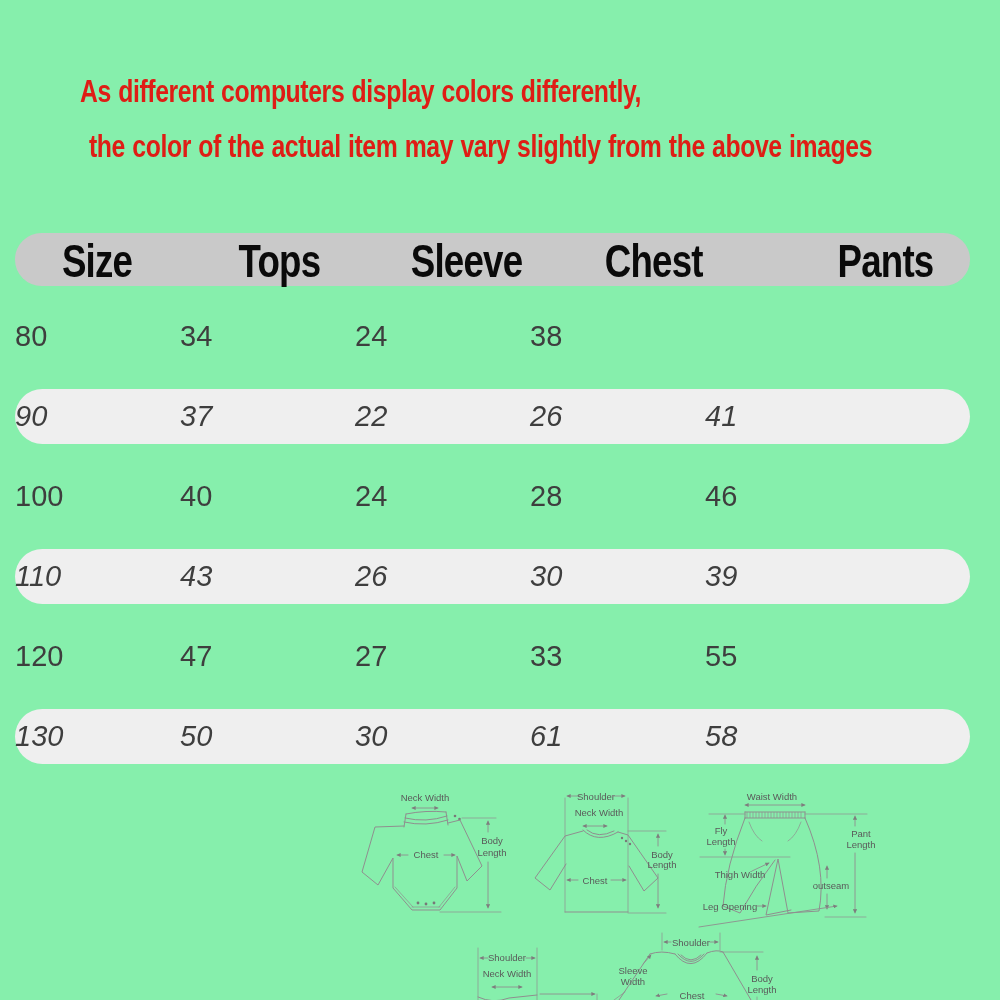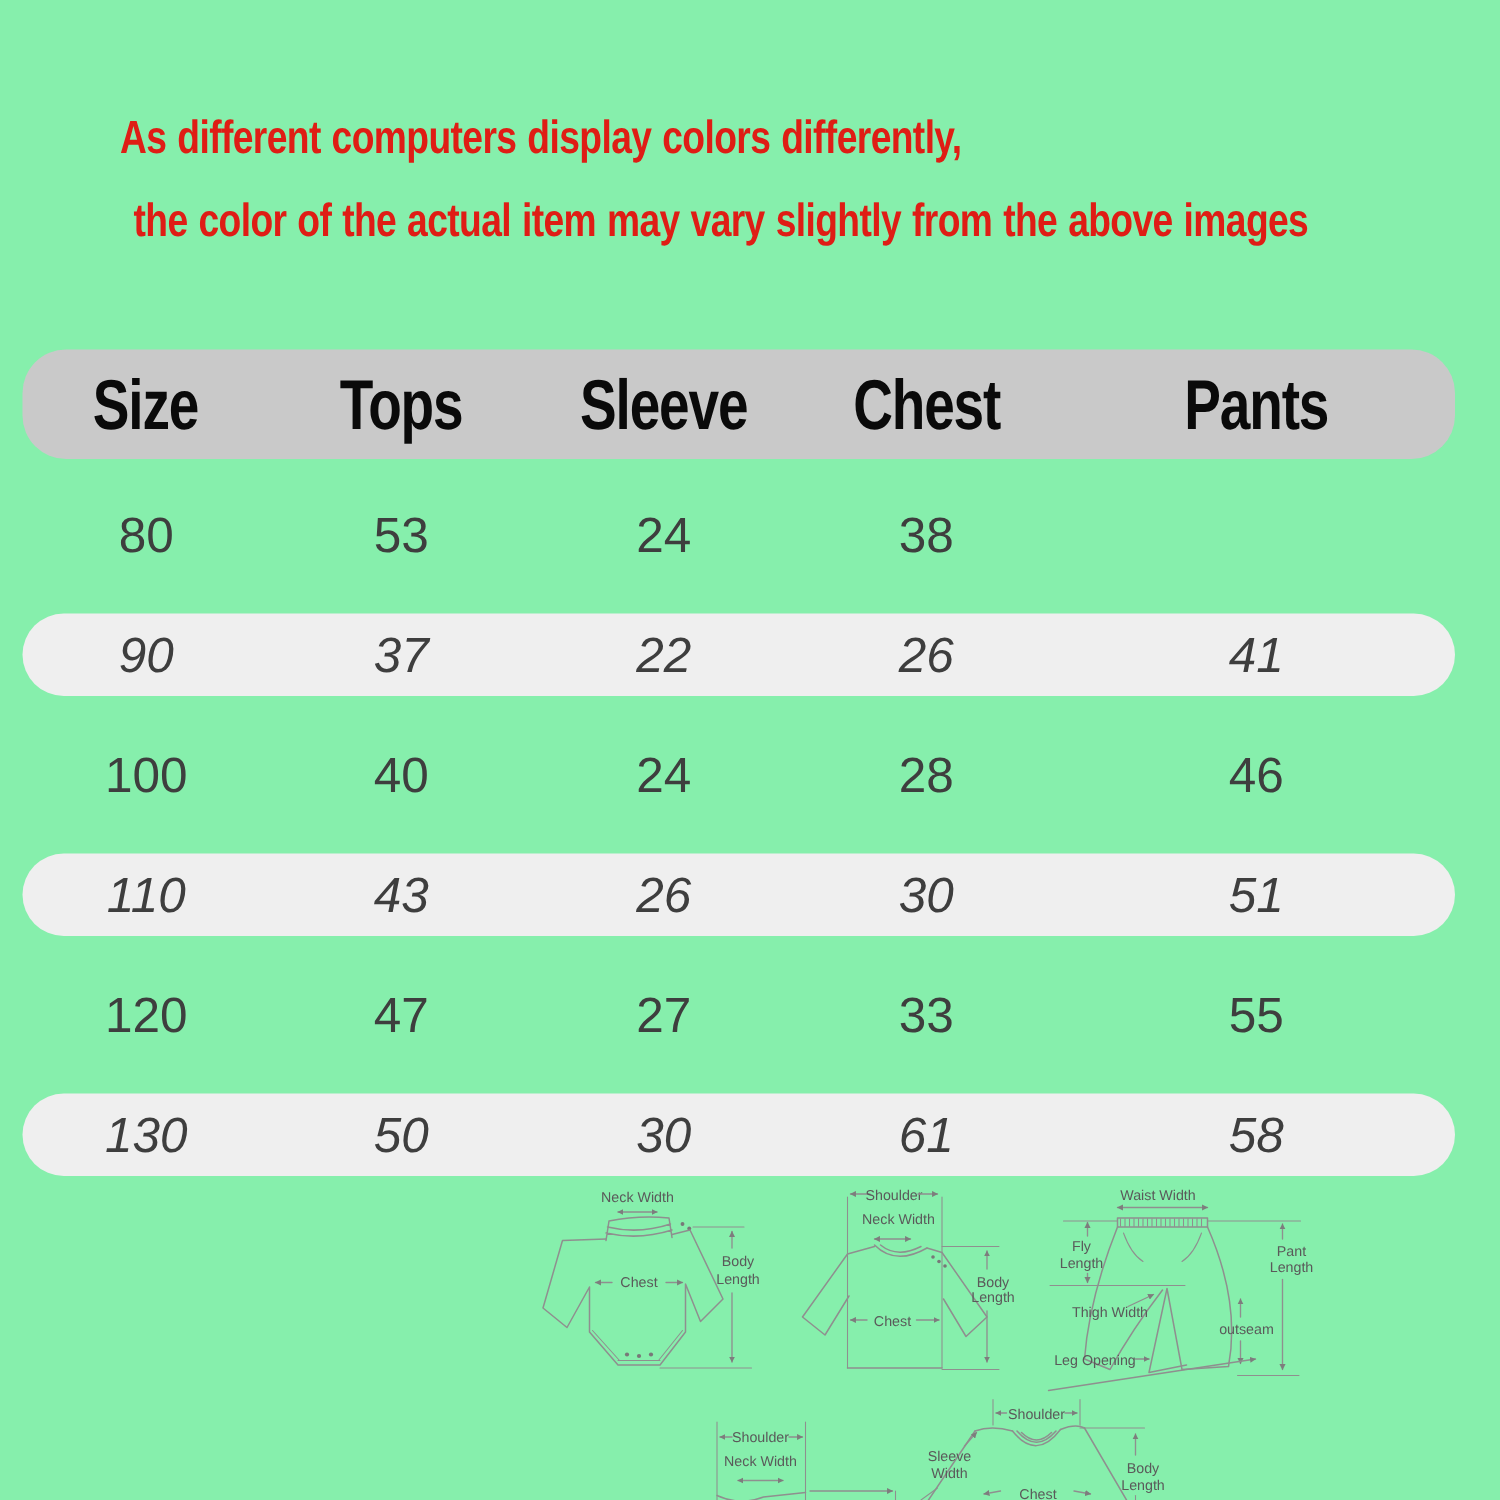--- a/index.html
+++ b/index.html
@@ -10,27 +10,27 @@
   
   .disclaimer{position:absolute;left:80px;top:74px;color:var(--disclaimer-red,#df1d15);}
   .disc-line{
     font-size:31px;font-weight:bold;letter-spacing:-0.5px;word-spacing:1px;
     white-space:nowrap;transform:scaleX(0.8);transform-origin:0 50%;line-height:36px;
   }
   .disc-line.line2{margin-top:19px;margin-left:9px;}
   
   .size-table{position:absolute;left:15px;top:233px;width:955px;}
   .grid5{display:grid;grid-template-columns:165px 175px 175px 175px 265px;align-items:center;}
-  .thead{height:73px;background:var(--header-pill,#c9c9c9);border-radius:29px;}
+  .thead{height:53px;background:var(--header-pill,#c9c9c9);border-radius:29px;gap:12px;}
   .th{text-align:center;color:#0a0a0a;}
   .th .hsq{display:inline-block;font-size:47px;font-weight:bold;letter-spacing:-1px;transform:scaleX(0.78);}
   .trow{height:55px;border-radius:28px;margin-top:25px;}
   .thead + .trow{margin-top:23px;}
   .trow.striped{background:var(--row-pill,#efefef);font-style:italic;}
-  .td{text-align:center;font-size:33px;color:var(--table-text,#3e3e3e);}
+  .td{text-align:left;font-size:29px;color:var(--table-text,#3e3e3e);}
   
   .diag{position:absolute;overflow:visible;}
   .diag path,.diag line{stroke:var(--diagram-line,#8f8f8f);fill:none;stroke-width:1;stroke-linecap:round;stroke-linejoin:round;}
   .diag path.thin,.diag line.thin{stroke-width:0.7;}
   .diag line.m{stroke-width:0.9;}
   .diag circle{fill:#787878;stroke:none;}
   .diag text{fill:var(--diagram-text,#5a5a5a);font-size:9.5px;font-family:"Liberation Sans","DejaVu Sans",sans-serif;text-anchor:middle;}
 </style>
 </head>
 <body>
@@ -46,21 +46,21 @@
     <div class="thead grid5">
       <div class="th"><span class="hsq">Size</span></div>
       <div class="th"><span class="hsq">Tops</span></div>
       <div class="th"><span class="hsq">Sleeve</span></div>
       <div class="th"><span class="hsq">Chest</span></div>
       <div class="th"><span class="hsq">Pants</span></div>
     </div>
 
     <div class="trow grid5">
       <div class="td">80</div>
-      <div class="td">53</div>
+      <div class="td">34</div>
       <div class="td">24</div>
       <div class="td">38</div>
     </div>
     <div class="trow grid5 striped">
       <div class="td">90</div>
       <div class="td">37</div>
       <div class="td">22</div>
       <div class="td">26</div>
       <div class="td">41</div>
     </div>
@@ -69,21 +69,21 @@
       <div class="td">40</div>
       <div class="td">24</div>
       <div class="td">28</div>
       <div class="td">46</div>
     </div>
     <div class="trow grid5 striped">
       <div class="td">110</div>
       <div class="td">43</div>
       <div class="td">26</div>
       <div class="td">30</div>
-      <div class="td">51</div>
+      <div class="td">39</div>
     </div>
     <div class="trow grid5">
       <div class="td">120</div>
       <div class="td">47</div>
       <div class="td">27</div>
       <div class="td">33</div>
       <div class="td">55</div>
     </div>
     <div class="trow grid5 striped">
       <div class="td">130</div>

